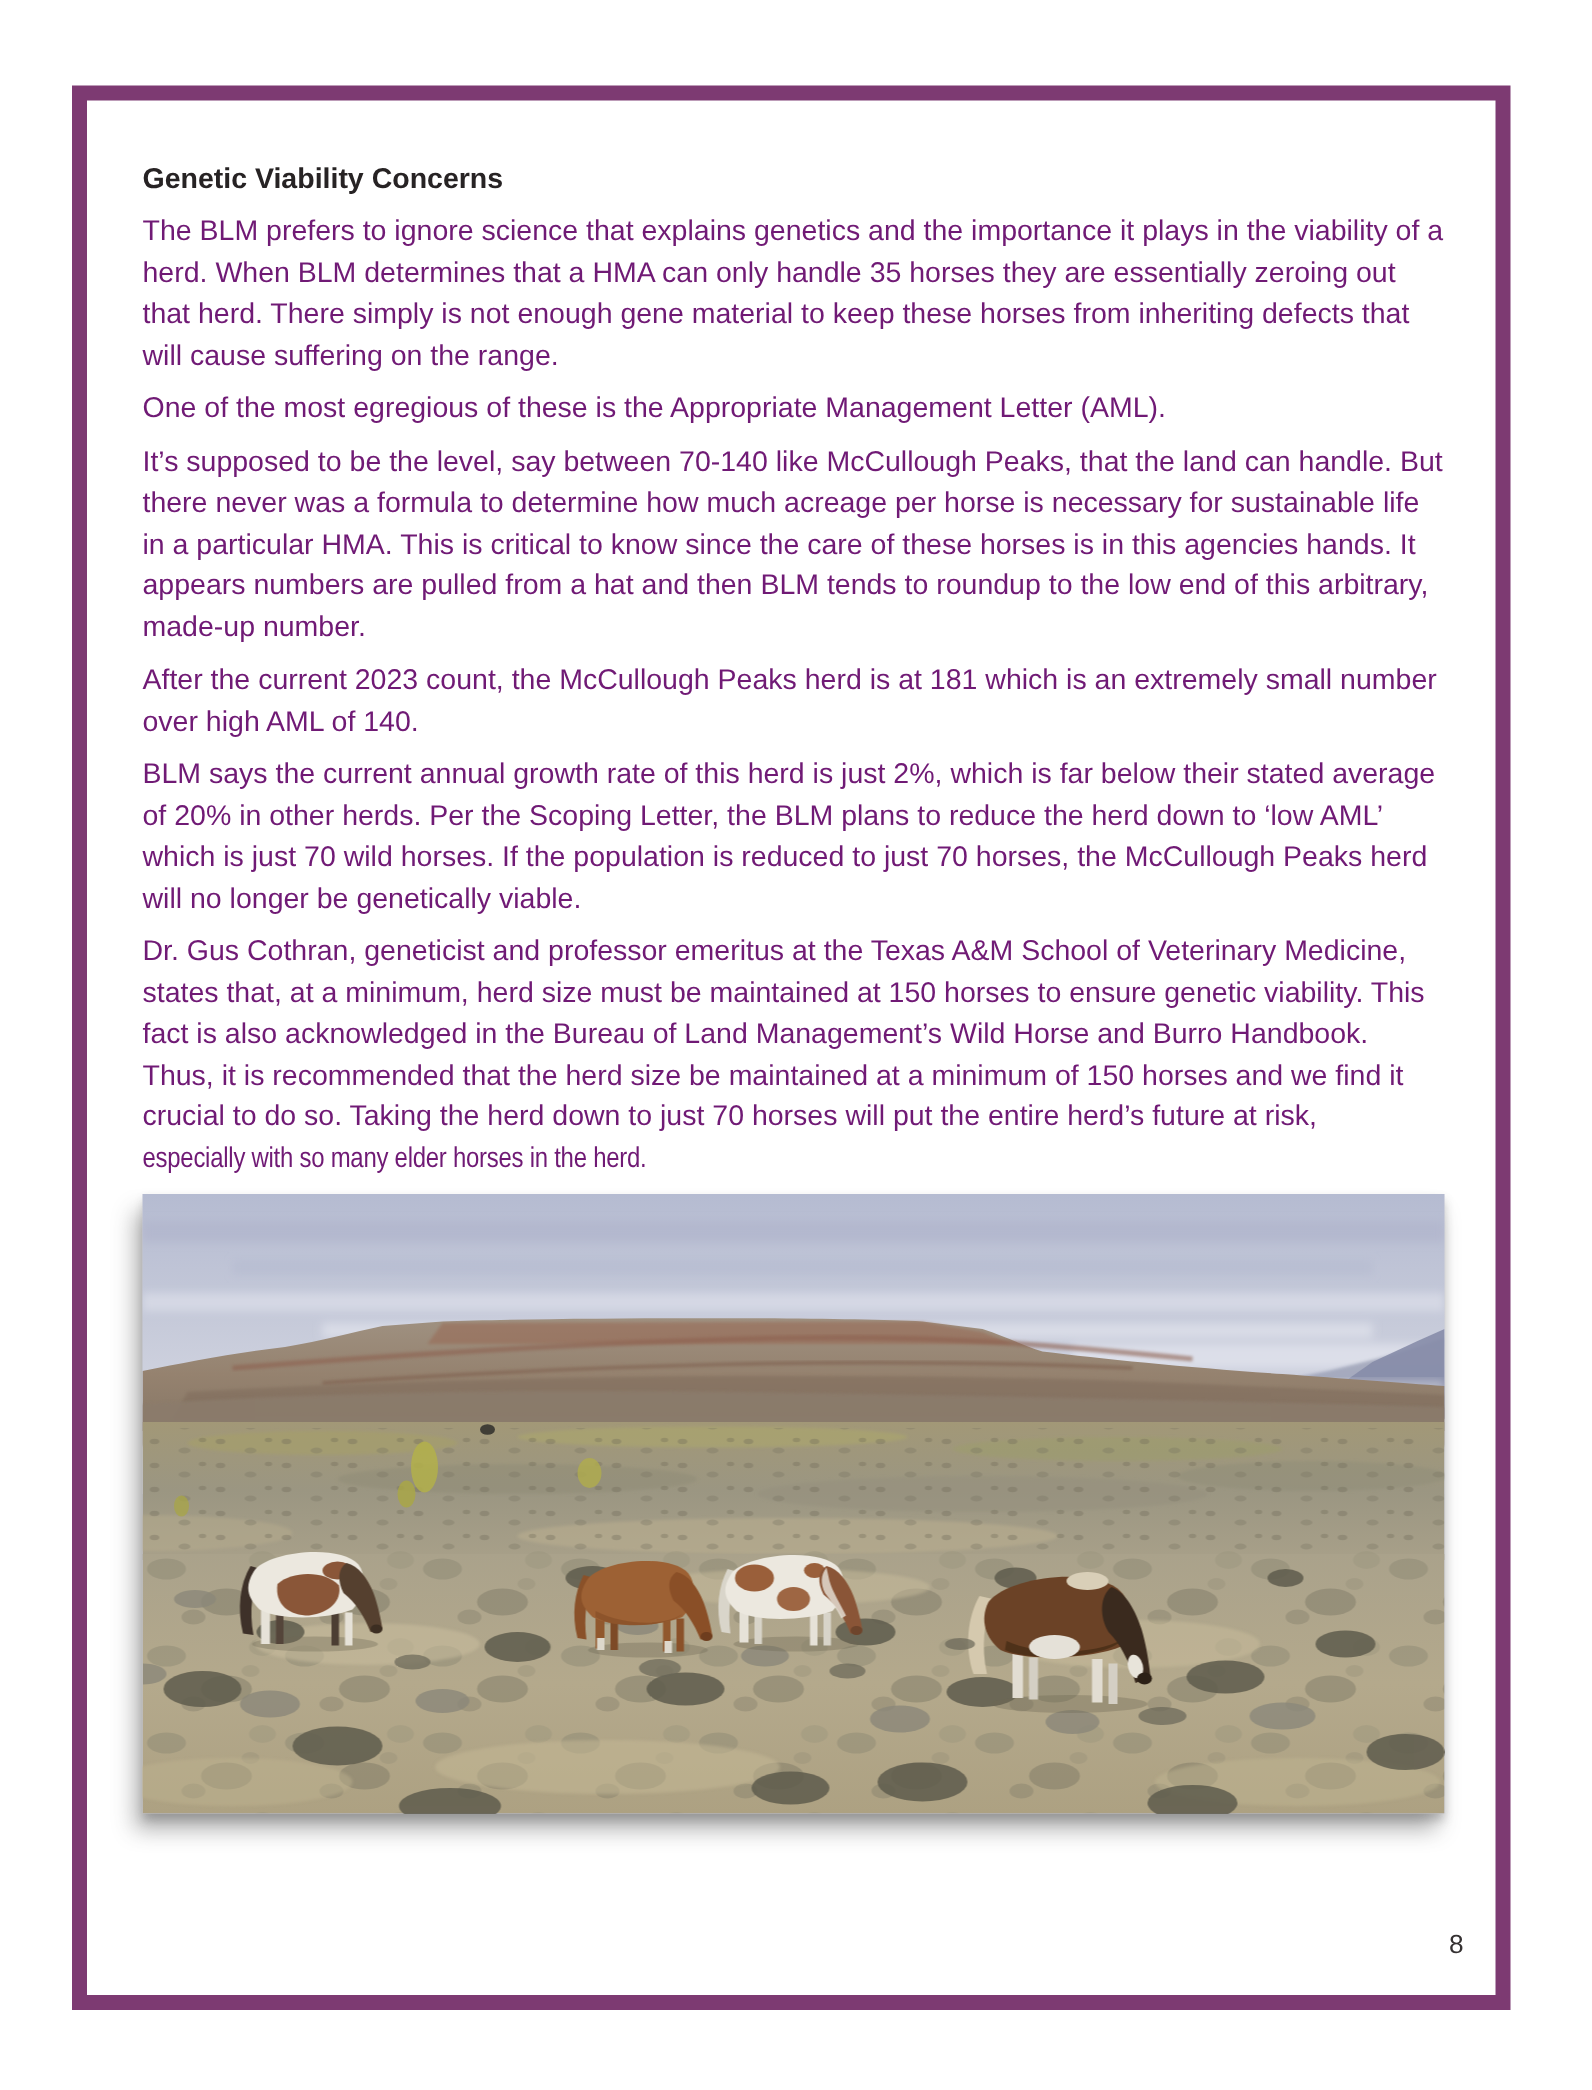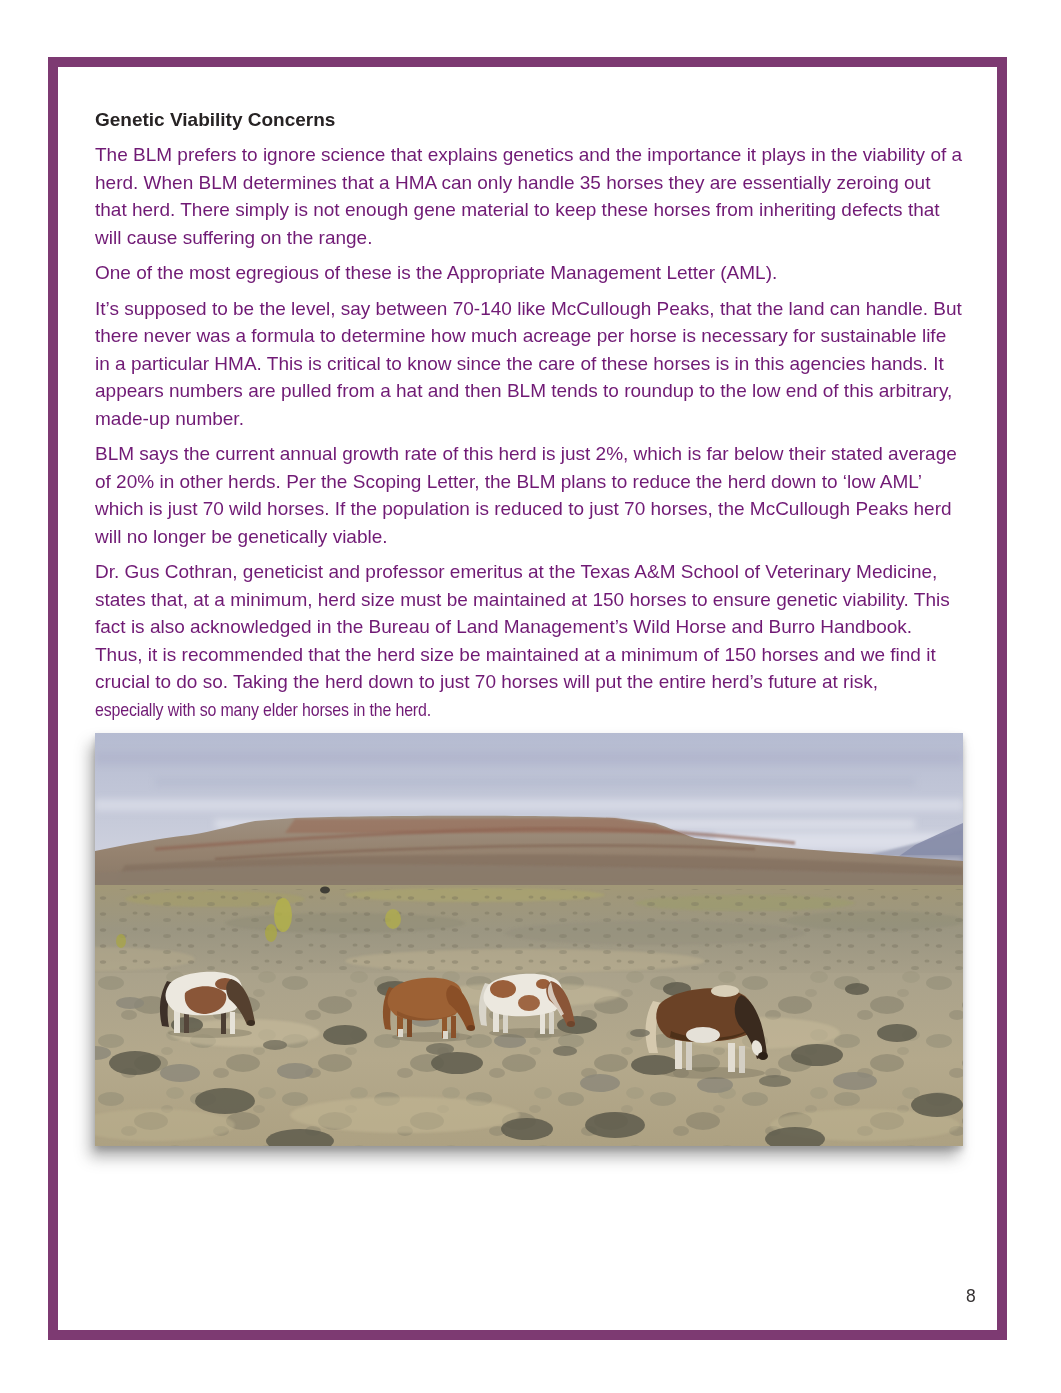--- a/index.html
+++ b/index.html
@@ -59,20 +59,21 @@
 <div class="page">
   <div class="frame">
     <div class="content">
       <div class="article">
 
         <h2>Genetic Viability Concerns</h2>
         <p>The BLM prefers to ignore science that explains genetics and the importance it plays in the viability of a herd. When BLM determines that a HMA can only handle 35 horses they are essentially zeroing out that herd. There simply is not enough gene material to keep these horses from inheriting defects that will cause suffering on the range.</p>
 
         <p>One of the most egregious of these is the Appropriate Management Letter (AML).</p>
         <p>It’s supposed to be the level, say between 70-140 like McCullough Peaks, that the land can handle. But there never was a formula to determine how much acreage per horse is necessary for sustainable life in a particular HMA. This is critical to know since the care of these horses is in this agencies hands. It appears numbers are pulled from a hat and then BLM tends to roundup to the low end of this arbitrary, made-up number.</p>
+        <p>After the current 2023 count, the McCullough Peaks herd is at 181 which is an extremely small number over high AML of 140.</p>
         <p>BLM says the current annual growth rate of this herd is just 2%, which is far below their stated average of 20% in other herds. Per the Scoping Letter, the BLM plans to reduce the herd down to ‘low AML’ which is just 70 wild horses. If the population is reduced to just 70 horses, the McCullough Peaks herd will no longer be genetically viable.</p>
         <p><span>Dr. Gus Cothran, geneticist and professor emeritus at the Texas A&amp;M School of Veterinary Med­icine, states that, at a minimum, herd size must be maintained at 150 horses to ensure genetic viability. This fact is also acknowledged in the Bureau of Land Management’s Wild Horse and Burro Handbook. Thus, it is recommended that the herd size be maintained at a minimum of 150 horses and we find it crucial to do so. Taking the herd down to just 70 horses will put the entire herd’s future at risk, </span><span class="condensed">especially with so many elder horses in the herd.</span></p>
 
         <figure class="photo-figure" style="margin:10px 0 0 0" role="img" aria-label="Four wild horses grazing on open sagebrush rangeland with a flat-topped mesa and distant blue mountains under a pale sky">
           <svg width="868" height="413" viewBox="0 0 868 413">
             <defs>
               <linearGradient id="sky" x1="0" y1="0" x2="0" y2="1">
                 <stop offset="0" stop-color="#b5bbd1"></stop>
                 <stop offset="0.45" stop-color="#c7cbda"></stop>
                 <stop offset="0.8" stop-color="#d6d8e3"></stop>

